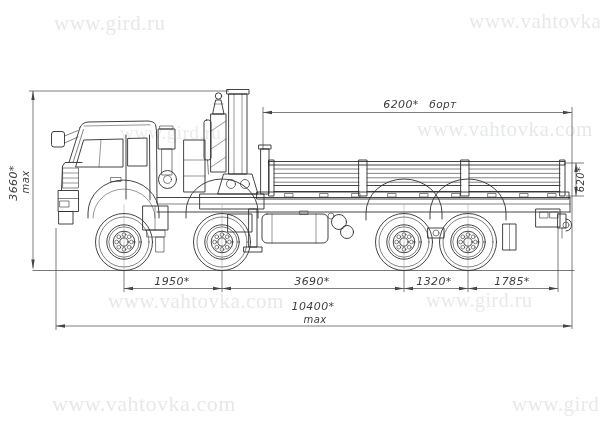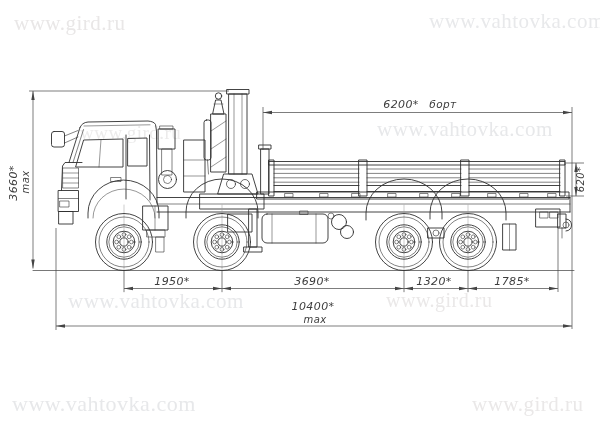--- a/index.html
+++ b/index.html
@@ -1,21 +1,21 @@
 <!DOCTYPE html>
 <html><head>
 <meta charset="utf-8">
 <style>
   html,body{margin:0;padding:0;background:#fff;}
   #canvas{position:relative;width:600px;height:424px;background:#fff;overflow:hidden;
           font-family:"Liberation Sans",sans-serif;}
   .wm{position:absolute;font-family:"Liberation Serif",serif;white-space:nowrap;
       pointer-events:none;letter-spacing:0.5px;}
   #svg-layer{position:absolute;left:0;top:0;z-index:2;}
-  .wm-layer{z-index:1;}
+  .wm-layer{z-index:1;margin-left:40px;}
   text{font-family:"DejaVu Sans",sans-serif;font-style:italic;fill:#3d3d3d;letter-spacing:0.4px;}
 </style>
 </head>
 <body>
 
 <div id="canvas">
 
   <div class="wm wm-layer" style="left:14px;top:11px;font-size:21px;color:#e9e7e7;">www.gird.ru</div>
   <div class="wm wm-layer" style="left:429px;top:9px;font-size:21px;color:#e8e9eb;">www.vahtovka.com</div>
   <div class="wm wm-layer" style="left:80px;top:122px;font-size:19px;color:#ecebeb;">www.gird.ru</div>

